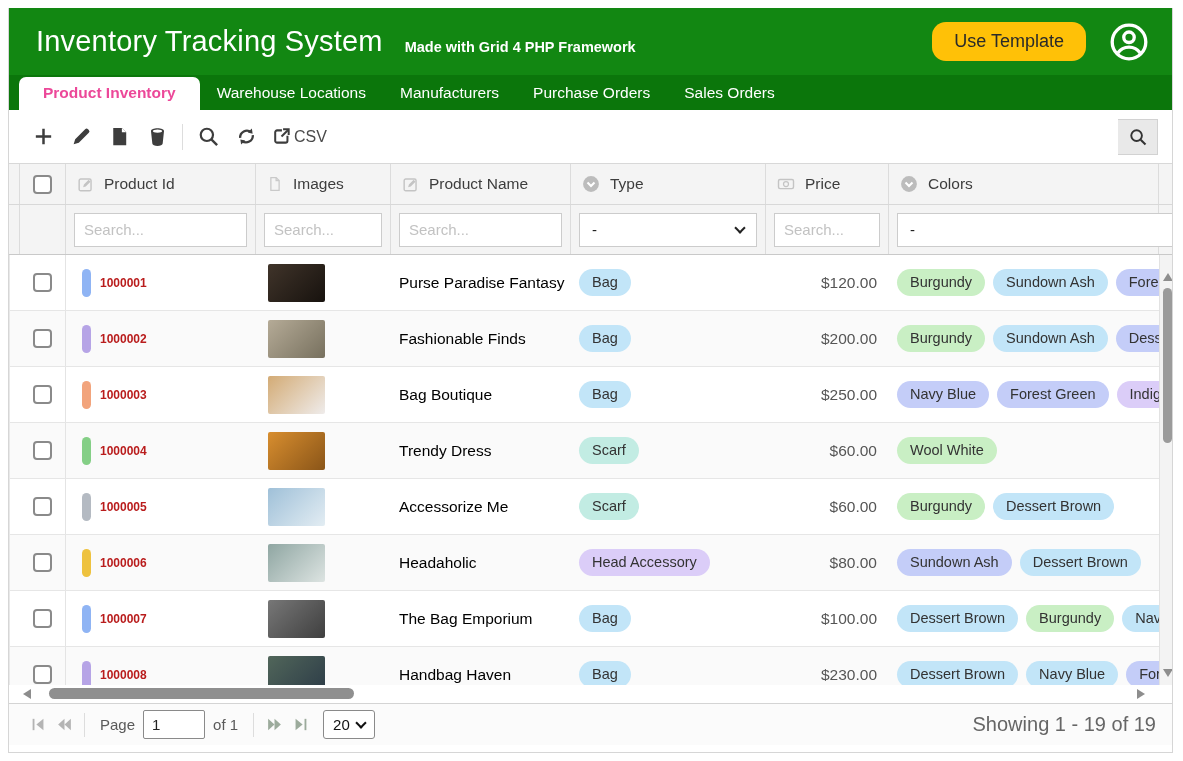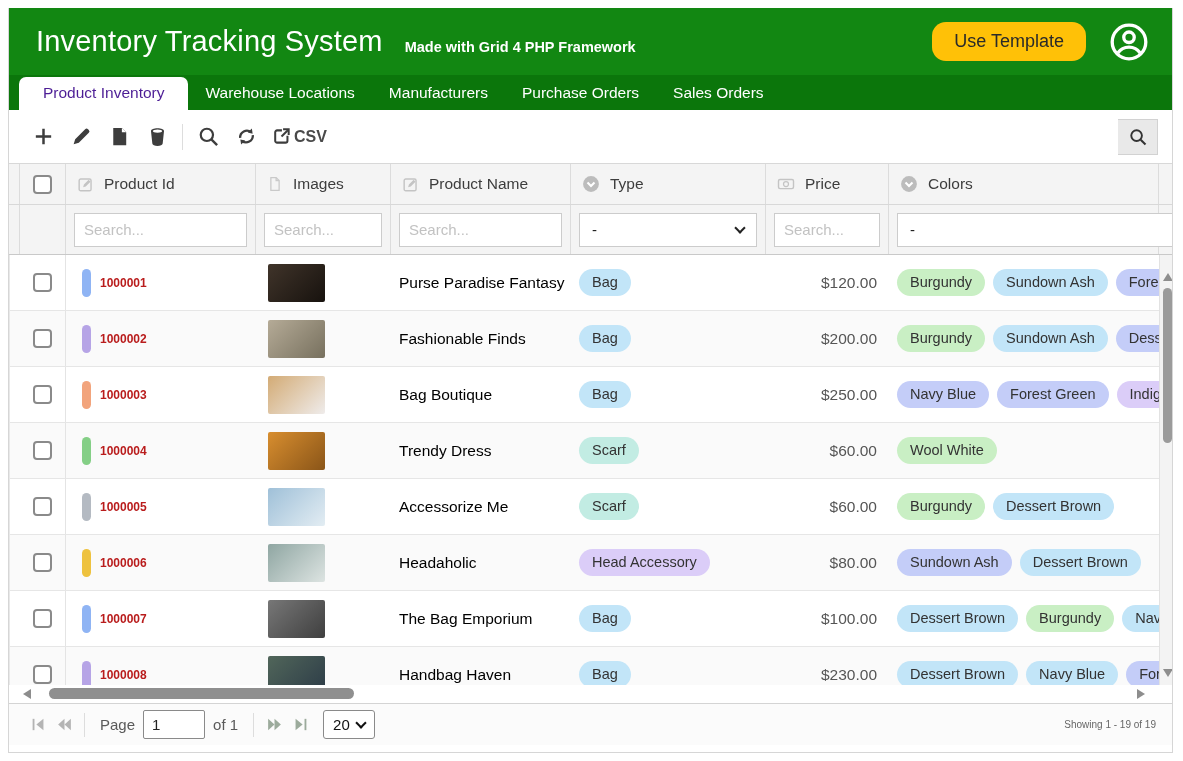--- a/index.html
+++ b/index.html
@@ -12,28 +12,28 @@
   .app-title { color:#fff; font-size:29px; font-weight:400; letter-spacing:.2px; white-space:nowrap; }
   .app-sub { color:#fff; font-size:14.5px; font-weight:bold; margin-left:22px; margin-top:10px; white-space:nowrap; }
   .topbar-right { margin-left:auto; display:flex; align-items:center; gap:22px; }
   .use-template { background:#ffc107; color:#2a2a2a; border:none; border-radius:14px;
                   font-family:inherit; font-size:18px; padding:9px 22px; cursor:pointer; white-space:nowrap; }
   .user-ic { width:42px; height:42px; display:block; }
 
   
   .tabbar { height:35px; background:#0b760b; display:flex; align-items:flex-end; padding-left:10px; }
   .tab { color:#fff; font-size:15.5px; padding:0 17px; height:33px; line-height:31px; white-space:nowrap; cursor:pointer; }
-  .tab.active { background:#fff; color:#4c1d95; font-weight:normal; border-radius:7px 7px 0 0; padding:0 24px;text-align:right; }
+  .tab.active { background:#fff; color:#ec4899; font-weight:bold; border-radius:7px 7px 0 0; padding:0 24px;text-align:right; }
 
   
   .toolbar { height:53px; display:flex; align-items:center; padding:0 14px 0 15px; background:#fff; }
   .tbtn { width:38px; height:34px; display:flex; align-items:center; justify-content:center; cursor:pointer; }
   .tbtn svg { width:23px; height:23px; }
   .tb-div { width:1px; height:26px; background:#ddd; margin:0 6px; }
-  .csv-btn { display:flex; align-items:center; gap:2px; cursor:pointer; padding:0 6px;font-weight:bold; }
+  .csv-btn { display:flex; align-items:center; gap:2px; cursor:pointer; padding:0 6px; }
   .csv-btn span { font-size:16px; color:#4a4a4a; }
   .tb-right { margin-left:auto; display:flex; align-items:stretch; }
   .search-all { width:186px; height:36px; border:1px solid #c9c9c9; font-family:inherit; font-size:15.5px;
                 color:#444; padding:0 10px; outline:none; }
   .search-all::placeholder { color:#bdbdbd; }
   .search-go { width:40px; height:36px; background:#e9e9e9; border:1px solid #d2d2d2; border-left:none;
                display:flex; align-items:center; justify-content:center; cursor:pointer; }
   .search-go svg { width:20px; height:20px; }
   .cols { display:grid; grid-template-columns:47px 190px 135px 180px 195px 123px 270px; }
   .ghead { height:42px; background:#f4f4f4; border-top:1px solid #d8d8d8; border-bottom:1px solid #d8d8d8; padding-left:10px; }
@@ -87,21 +87,21 @@
   .pgbtn { width:26px; height:26px; display:flex; align-items:center; justify-content:center; cursor:pointer; }
   .pgbtn svg { width:17px; height:17px; }
   .pg-div { width:1px; height:24px; background:#ddd; margin:0 7px; }
   .pg-label { font-size:15px; color:#5a5a5a; margin:0 8px; white-space:nowrap; }
   .pg-input { width:62px; height:29px; border:1px solid #8a8a8a; border-radius:2px; font-family:inherit;
               font-size:15px; color:#222; padding:0 8px; outline:none; }
   .pg-size { height:29px; border:1px solid #8a8a8a; border-radius:3px; background:#fff; display:flex;
              align-items:center; gap:7px; padding:0 9px; margin-left:10px; cursor:pointer; }
   .pg-size span { font-size:15px; color:#111; }
   .pg-size .chev { border-color:#111; }
-  .showing { margin-left:auto; font-size:10px; color:#666; white-space:nowrap; }
+  .showing { margin-left:auto; font-size:20px; color:#666; white-space:nowrap; }
 </style>
 </head>
 <body>
 
 <div class="frame">
 
   <div class="topbar">
     <div class="app-title">Inventory Tracking System</div>
     <div class="app-sub">Made with Grid 4 PHP Framework</div>
     <div class="topbar-right">

